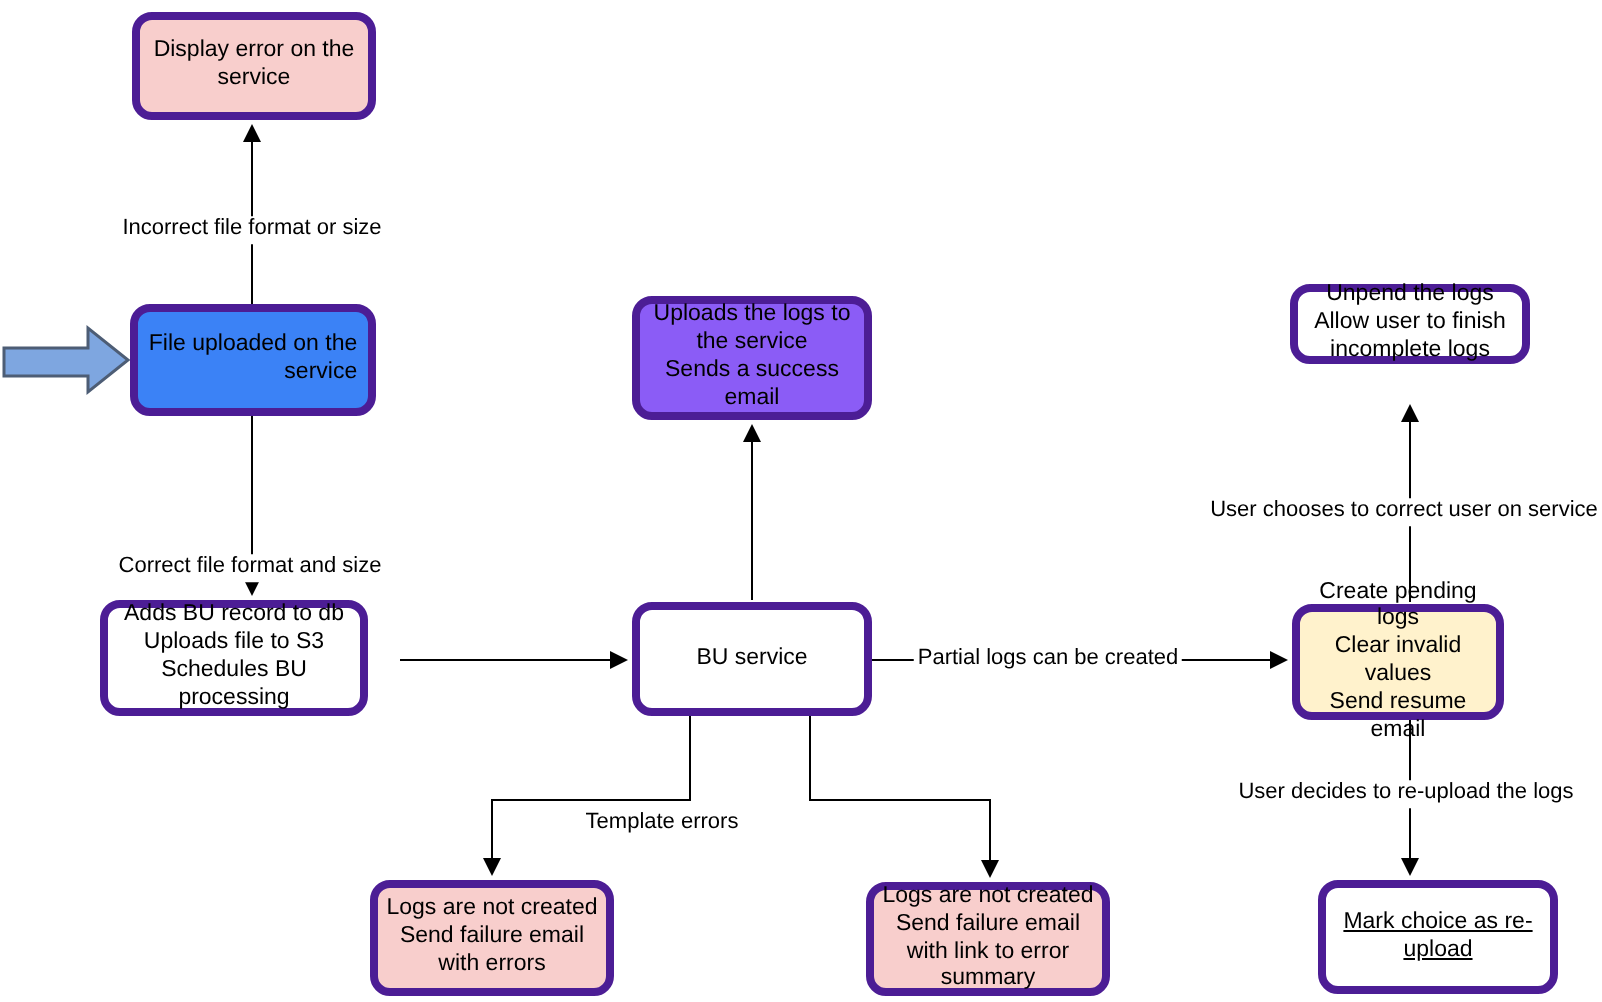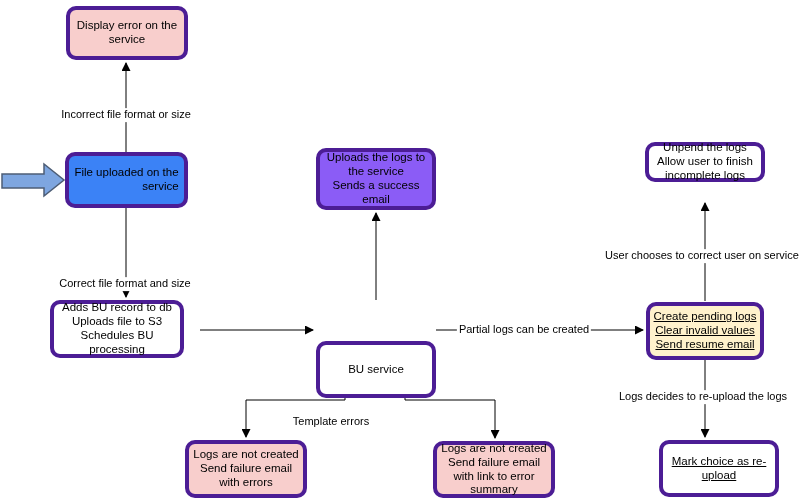--- a/index.html
+++ b/index.html
@@ -33,23 +33,23 @@
   }
   .fill-pink   { background: #F8CECC; }
   .fill-blue   { background: #3b82f6; text-align: right; }
   .fill-green  { background: #8b5cf6; }
   .fill-yellow { background: #FFF2CC; }
   .fill-white  { background: #FFFFFF; }
 
   #n-display-error   { left: 66px;  top: 6px;   width: 122px; height: 54px; }
   #n-file-uploaded   { left: 65px;  top: 152px; width: 123px; height: 56px; }
   #n-adds-bu         { left: 50px;  top: 300px; width: 134px; height: 58px; }
-  #n-bu-service      { left: 316px; top: 301px; width: 120px; height: 57px; margin-top: 40px; }
+  #n-bu-service      { left: 316px; top: 301px; width: 120px; height: 57px; }
   #n-uploads-logs    { left: 316px; top: 148px; width: 120px; height: 62px; }
-  #n-create-pending  { left: 646px; top: 302px; width: 118px; height: 58px; text-decoration: underline; }
+  #n-create-pending  { left: 646px; top: 302px; width: 106px; height: 58px; }
   #n-unpend-logs     { left: 645px; top: 142px; width: 120px; height: 40px; }
   #n-mark-choice     { left: 659px; top: 440px; width: 120px; height: 57px; text-decoration: underline; }
   #n-logs-err-left   { left: 185px; top: 440px; width: 122px; height: 58px; }
   #n-logs-err-mid    { left: 433px; top: 441px; width: 122px; height: 57px; }
 
   .edge-label {
     position: absolute;
     transform: translate(-50%, -50%);
     background: #ffffff;
     font-size: 11px;
@@ -58,21 +58,21 @@
     white-space: nowrap;
     padding: 0 2px;
     text-align: center;
   }
   .edge-label.multiline { white-space: pre-line; }
 
   #l-incorrect { left: 126px; top: 115px; }
   #l-correct   { left: 125px; top: 260px; margin-top: 24px; }
   #l-valid     { left: 374px; top: 257px; }
   #l-partial   { left: 524px; top: 330px; }
-  #l-template  { left: 331px; top: 422px; }
+  #l-template  { left: 331px; top: 412px; }
   #l-important { left: 456px; top: 398px; }
   #l-chooses   { left: 702px; top: 256px; }
   #l-decides   { left: 703px; top: 397px; }
 </style>
 </head>
 <body>
 
 <div class="canvas">
 
   <svg class="edges" viewBox="0 0 801 501" xmlns="http://www.w3.org/2000/svg">
@@ -137,15 +137,15 @@
   <div class="edge-label" id="l-correct">Correct file format and size</div>
 
 
   <div class="edge-label" id="l-partial">Partial logs can be created</div>
 
   <div class="edge-label" id="l-template">Template errors</div>
 
 
   <div class="edge-label" id="l-chooses">User chooses to correct user on service</div>
 
-  <div class="edge-label" id="l-decides">Logs decides to re-upload the logs</div>
+  <div class="edge-label" id="l-decides">User decides to re-upload the logs</div>
 
 </div>
 
 </body></html>

